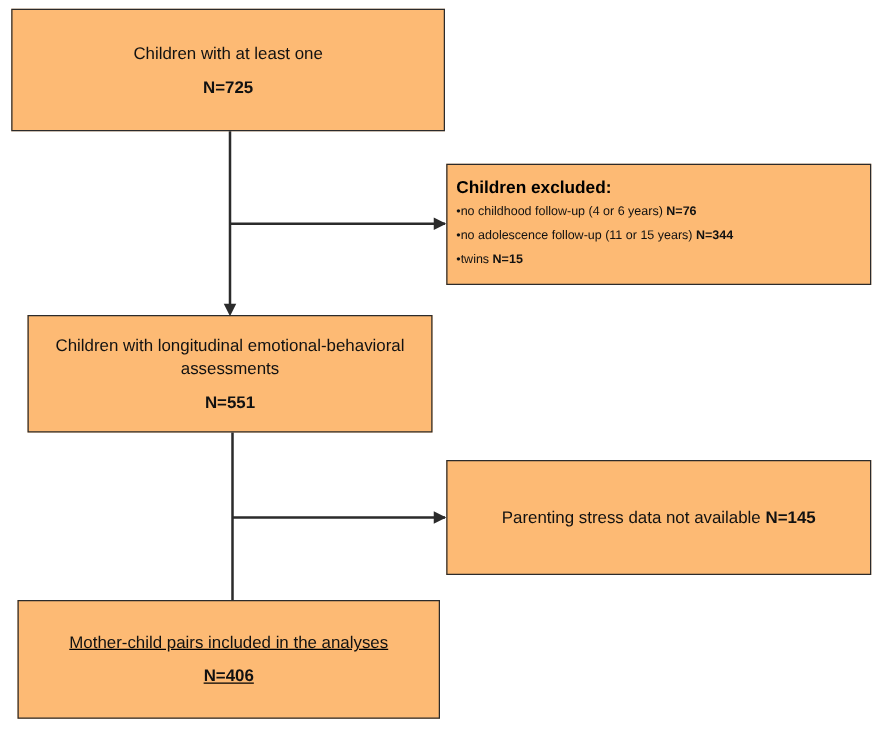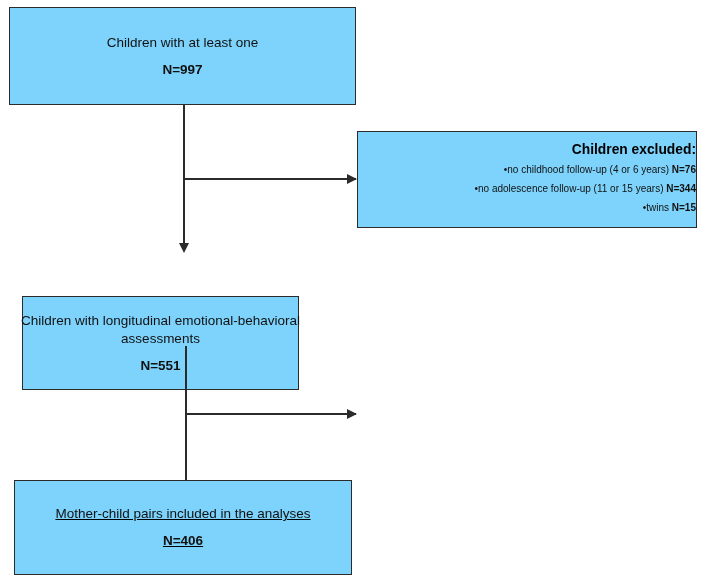--- a/index.html
+++ b/index.html
@@ -15,29 +15,29 @@
   #flowchart {
     position: relative;
     width: 701px;
     height: 587px;
     background: #ffffff;
     overflow: hidden;
   }
   .fc-box {
     position: absolute;
     box-sizing: border-box;
-    background: #7dd3fc;
+    background: #fdba74;
     border: 1.5px solid #2b2b2b;
     display: flex;
     flex-direction: column;
     justify-content: center;
     align-items: center;
   }
   .fc-box.align-left {
-    align-items: flex-end;
+    align-items: flex-start;
     justify-content: flex-start;
   }
   .fc-line {
     text-align: center;
     font-size: 13.5px;
     line-height: 18px;
     white-space: nowrap;
     color: #111111;
   }
   .fc-line.bold {
@@ -60,21 +60,21 @@
     white-space: nowrap;
     color: #000000;
   }
   .b {
     font-weight: bold;
   }
 
   
   #box-enrolled   { left: 9px;   top: 7px;   width: 347px; height: 98px; }
   #box-excluded   { left: 357px; top: 131px; width: 340px; height: 97px; padding: 8px 0 0 7px; }
-  #box-longitud   { left: 22px;  top: 252px; width: 277px; height: 94px; margin-top: 44px; }
+  #box-longitud   { left: 22px;  top: 252px; width: 324px; height: 94px; }
   #box-stress     { left: 357px; top: 368px; width: 340px; height: 92px; }
   #box-included   { left: 14px;  top: 480px; width: 338px; height: 95px; text-decoration: underline; }
 
   
   .conn {
     position: absolute;
     background: #2b2b2b;
   }
   .conn-v { width: 2px; }
   .conn-h { height: 2px; }
@@ -104,21 +104,21 @@
   #arrow-stress   { left: 347px; top: 408.5px; }
   #arrow-longitud { left: 178.5px; top: 243px; }
 </style>
 </head>
 <body>
 
 <div id="flowchart">
 
   <div class="fc-box" id="box-enrolled">
     <div class="fc-line">Children with at least one</div>
-    <div class="fc-line bold spaced">N=997</div>
+    <div class="fc-line bold spaced">N=725</div>
   </div>
 
   <div class="fc-box align-left" id="box-excluded">
     <div class="bullet-head">Children excluded:</div>
 
     <div class="bullet-line">
       <span>•</span><span>no childhood follow-up (4 or 6 years) </span><span class="b">N=76</span>
     </div>
 
     <div class="bullet-line">
@@ -130,20 +130,25 @@
       <span>•</span><span>twins  </span><span class="b">N=15</span>
     </div>
   </div>
 
   <div class="fc-box" id="box-longitud">
     <div class="fc-line">Children with longitudinal emotional-behavioral</div>
     <div class="fc-line">assessments</div>
     <div class="fc-line bold spaced">N=551</div>
   </div>
 
+  <div class="fc-box" id="box-stress">
+    <div class="fc-line">
+      <span>Parenting stress data not available </span><span class="b">N=145</span>
+    </div>
+  </div>
 
   <div class="fc-box" id="box-included">
     <div class="fc-line">Mother-child pairs included in the analyses</div>
     <div class="fc-line bold spaced">N=406</div>
   </div>
 
   <div class="conn conn-v" id="conn-v1"></div>
   <div class="arrow-down" id="arrow-longitud"></div>
 
   <div class="conn conn-h" id="conn-h1"></div>

